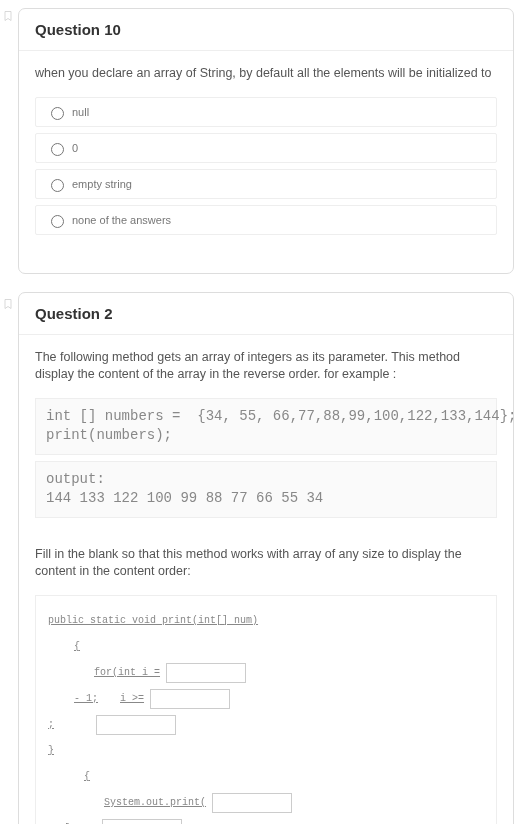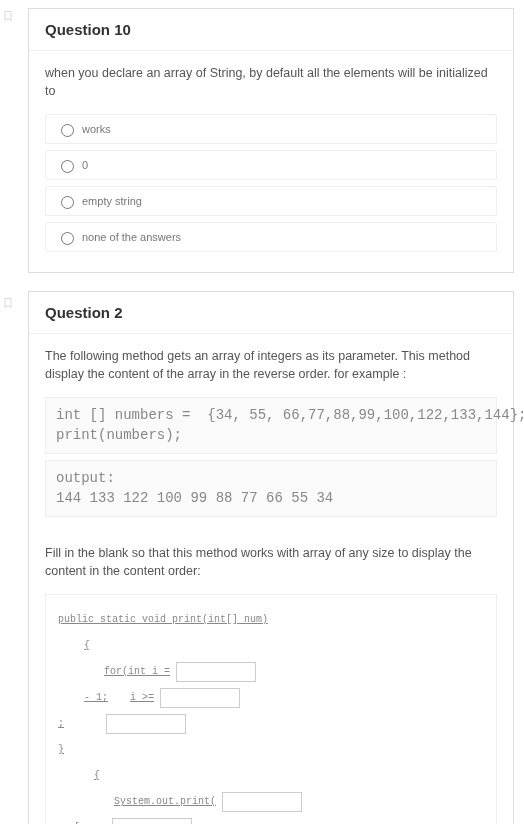--- a/index.html
+++ b/index.html
@@ -7,33 +7,33 @@
     margin: 0;
     padding: 0;
     font-family: "Helvetica Neue", Arial, sans-serif;
     background: #fff;
     color: #333;
     font-size: 13px;
     width: 524px;
   }
   .question-card {
     border: 1px solid #ddd;
-    border-radius: 0;
-    margin: 8px 10px 18px 28px;
+    border-radius: 7px;
+    margin: 8px 10px 18px 18px;
     background: #fff;
   }
   .q-header {
     border-bottom: 1px solid #eee;
     padding: 12px 16px;
     font-size: 15px;
     font-weight: 600;
     color: #333;
   }
   .q-body {
-    padding: 14px 16px 14px;
+    padding: 14px 16px 32px;
   }
   .q-text {
     color: #555;
     font-size: 12.5px;
     margin-bottom: 14px;
     line-height: 1.4;
   }
   .option-row {
     border: 1px solid #eee;
     border-radius: 2px;
@@ -100,21 +100,21 @@
 <div class="card-wrap">
   <svg class="bookmark" viewBox="0 0 24 24">
       <path d="M6 3h12v18l-6-4-6 4z"></path>
     </svg>
   <div class="question-card">
     <div class="q-header">Question 10</div>
     <div class="q-body">
       <div class="q-text">when you declare an array of String, by default all the elements will be initialized to</div>
       <label class="option-row">
         <input type="radio" name="q10" style="">
-        <span>works</span>
+        <span>null</span>
       </label>
       <label class="option-row">
         <input type="radio" name="q10" style="">
         <span>0</span>
       </label>
       <label class="option-row">
         <input type="radio" name="q10" style="">
         <span>empty string</span>
       </label>
       <label class="option-row">

